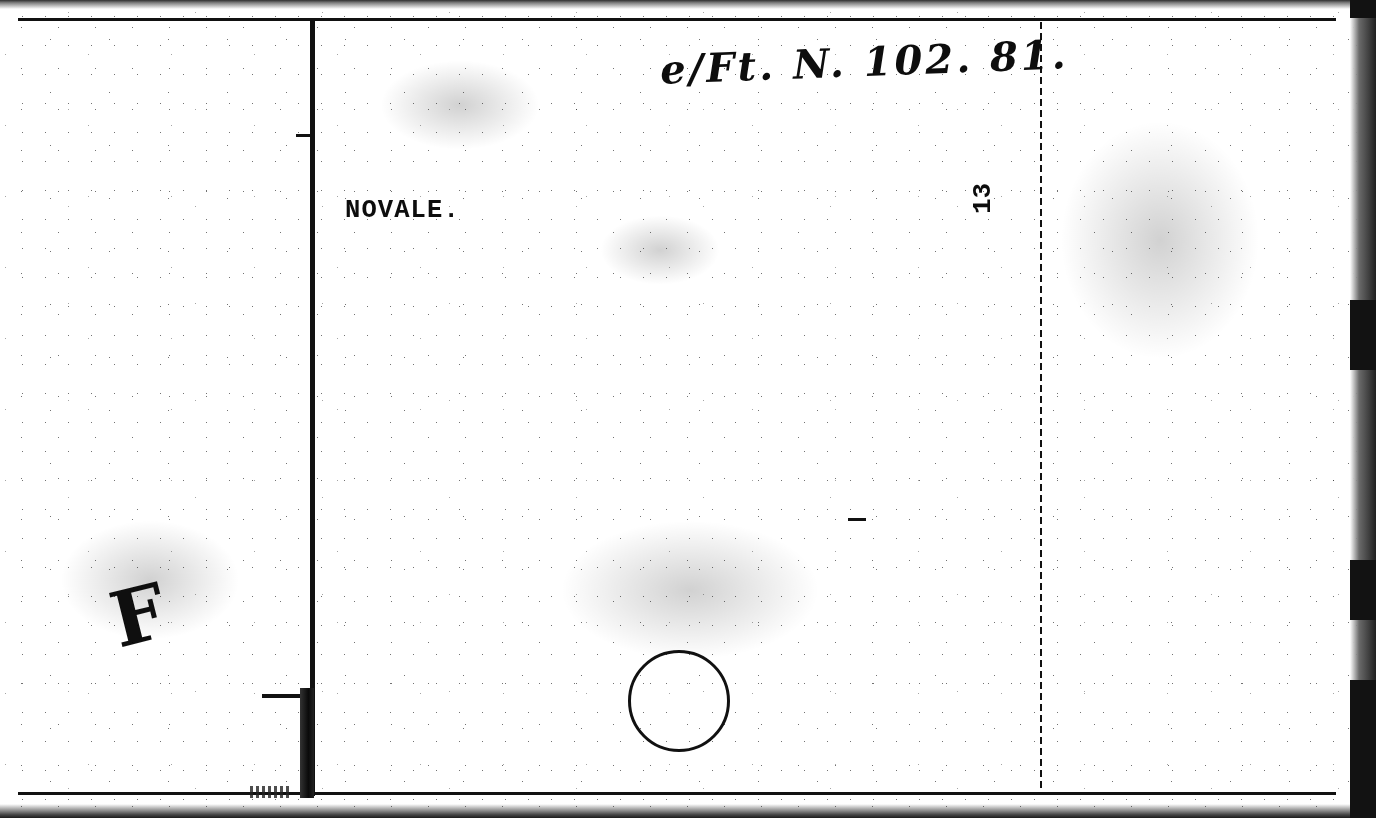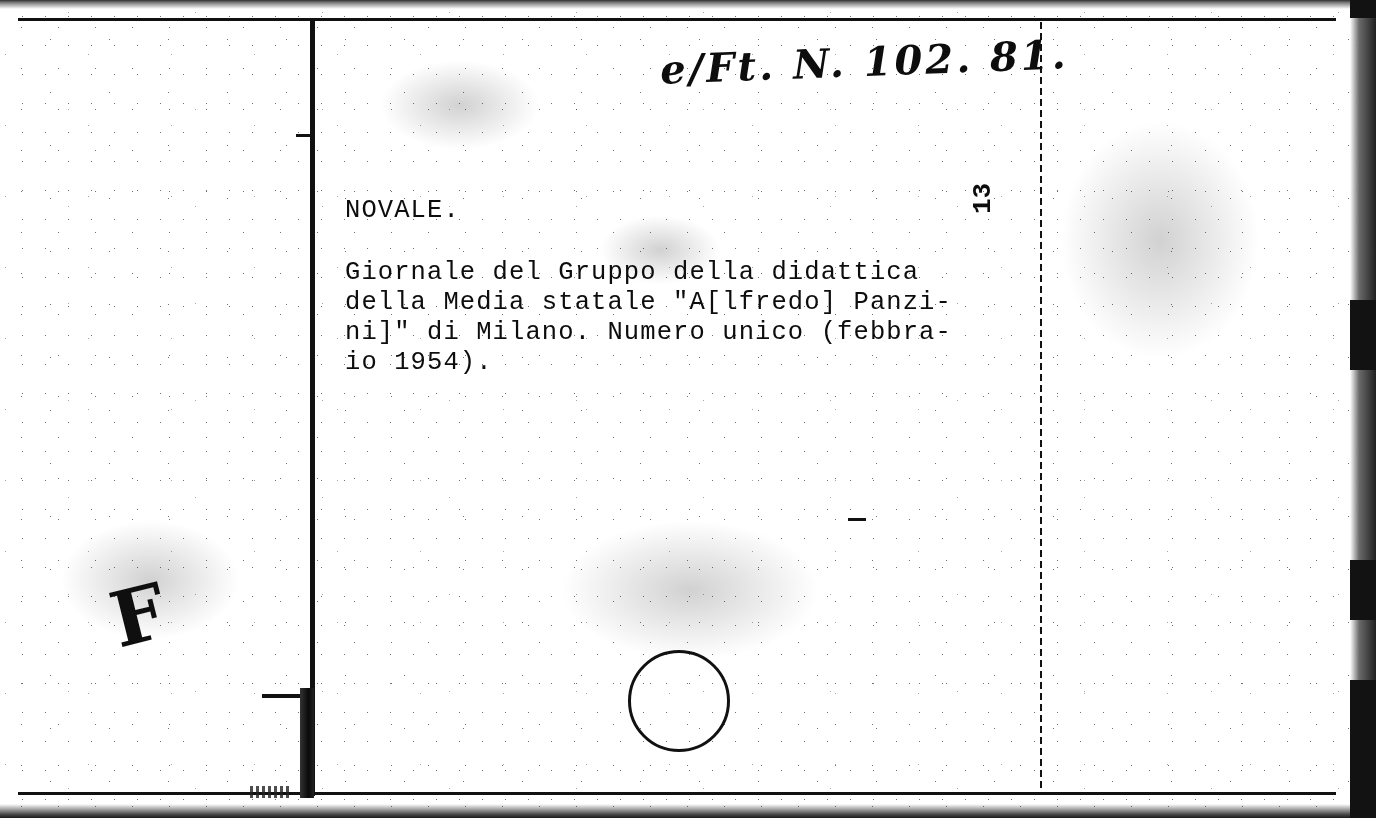--- a/index.html
+++ b/index.html
@@ -119,21 +119,21 @@
     transform: rotate(-2.2deg);
     white-space: nowrap;
   }
 
   
   .typed {
     position: absolute;
     left: 345px;
     color: #0d0d0d;
     font-family: "Liberation Mono", "DejaVu Sans Mono", monospace;
-    font-weight: 400;
+    font-weight: 700;
     font-size: 25.5px;
     line-height: 30px;
     letter-spacing: 1.1px;
     white-space: pre;
   }
   #title-line { top: 196px; }
   #desc-block { top: 258px; }
   #imprint-block { top: 450px; }
 
   
@@ -207,24 +207,20 @@
   <div class="tick tick-a"></div>
   <div class="tick tick-b"></div>
   <div class="tick tick-c"></div>
   <div class="block-left-bottom"></div>
   <div class="smudge-bottom-left"></div>
 
   <div class="shelfmark">e/Ft. N. 102. 81.</div>
 
   <div class="typed" id="title-line">NOVALE.</div>
 
-  <div class="typed" id="desc-block">Giornale del Gruppo della didattica
-della Media statale "A[lfredo] Panzi-
-ni]" di Milano. Numero unico (febbra-
-io 1954).</div>
 
 
   <div class="margin-number">13</div>
 
   <div class="stamp-f">F</div>
 
   <div class="punch-hole"></div>
 
   <div class="noise"></div>
   <div class="noise2"></div>

